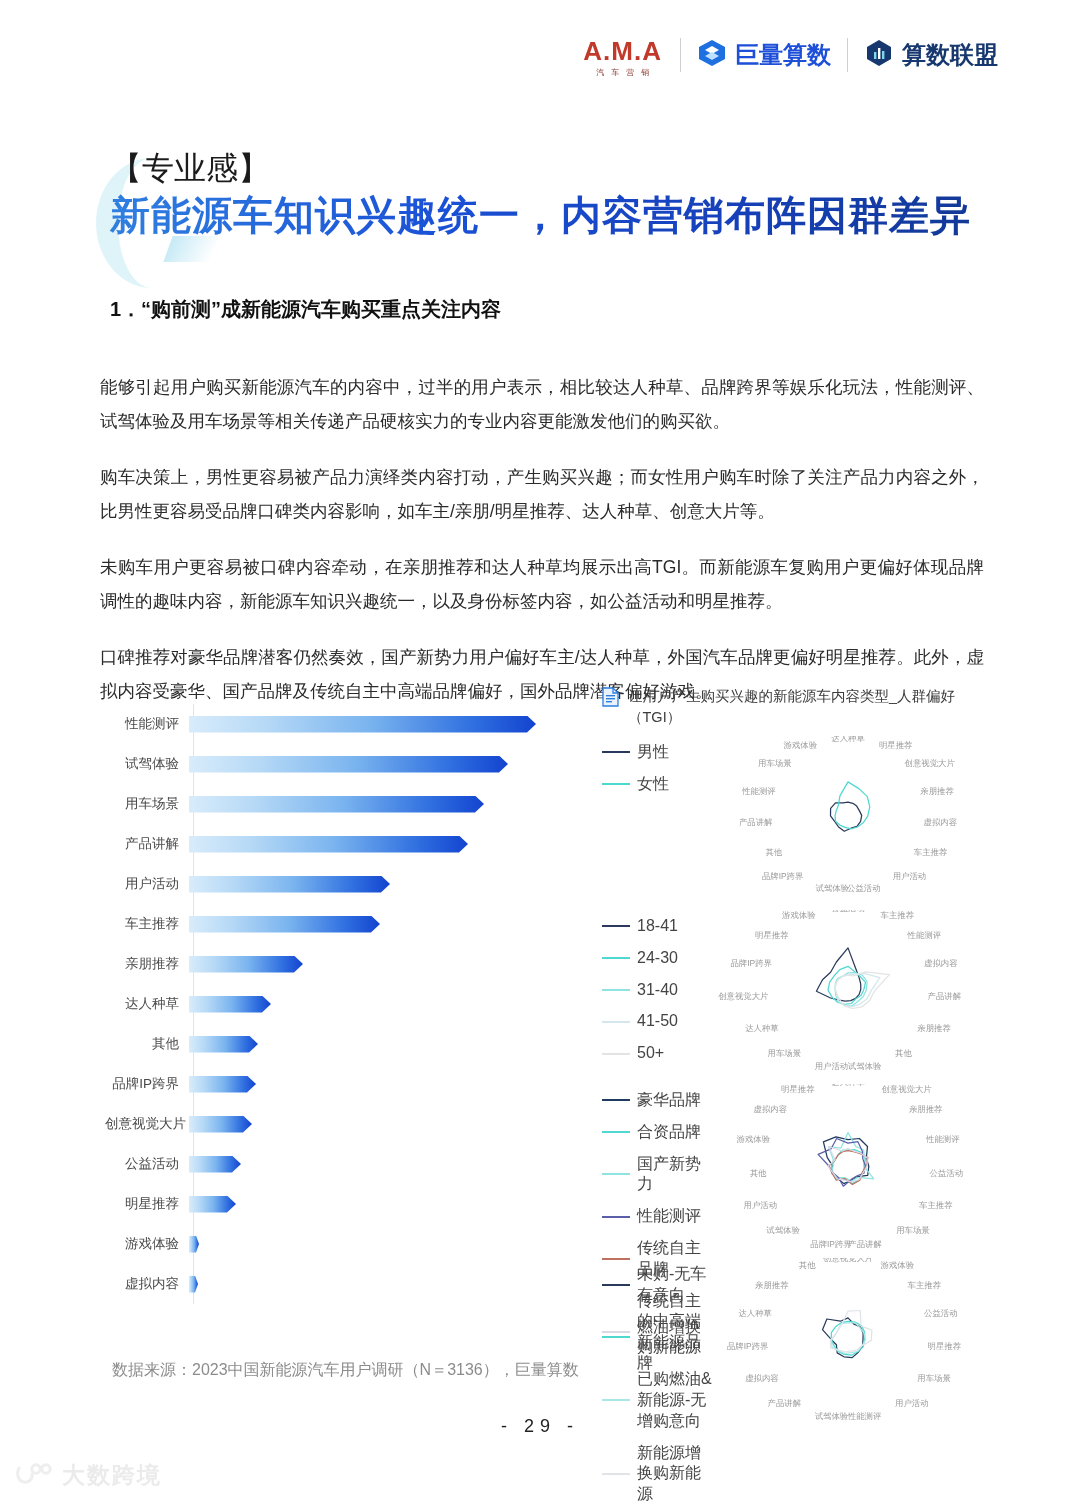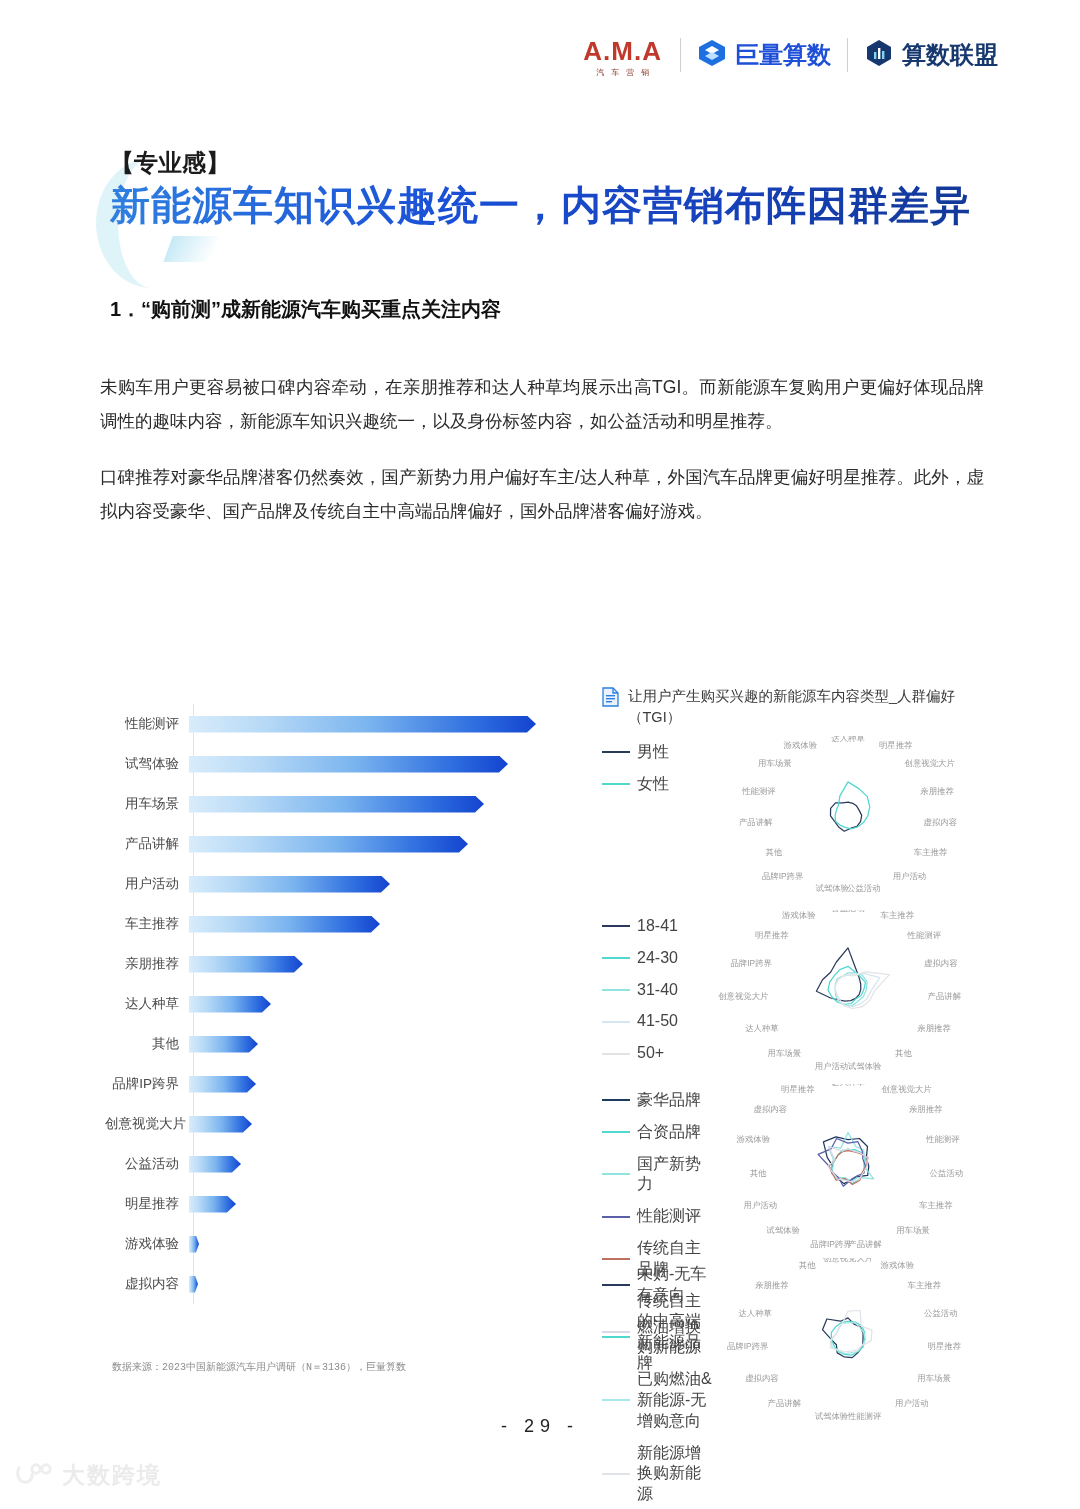--- a/index.html
+++ b/index.html
@@ -31,21 +31,21 @@
     border-left:22px solid rgba(170,225,240,.38);
     border-radius:60px 0 0 60px / 70px 0 0 70px;
     pointer-events:none;
   }
   .title-deco2 {
     position:absolute; left:58px; top:88px; width:46px; height:26px;
     background:linear-gradient(100deg,rgba(150,215,238,.55),rgba(150,215,238,0));
     transform:skewX(-20deg);
     pointer-events:none;
   }
-  .title-kicker { font-size:24px; font-weight:bold; color:#1b1b1b; line-height:1.25; position:relative; }
+  .title-kicker { font-size:32px; font-weight:normal; color:#1b1b1b; line-height:1.25; position:relative; }
   .title-main {
     font-size:40px; font-weight:bold; line-height:1.25; margin-top:2px; position:relative;
     background:linear-gradient(90deg,#2f7fe0 0%,#1a50d6 38%,#1640b8 72%,#123895 100%);
     -webkit-background-clip:text; background-clip:text; color:transparent;
     letter-spacing:1px;
   }
 
   
   .sec-head { position:absolute; left:110px; top:296px; font-size:20px; font-weight:bold; color:#111; }
 
@@ -78,21 +78,21 @@
 
   
   .radar-block { position:relative; margin-top:14px; height:160px; }
   .radar-legend { position:absolute; left:0; top:0; width:112px; }
   .lg-row { display:flex; align-items:center; gap:7px; margin-bottom:11px; }
   .lg-line { width:28px; height:2px; flex:0 0 auto; }
   .lg-txt { font-size:16px; color:#444; line-height:1.3; }
   .radar-canvas { position:absolute; left:100px; top:-4px; }
 
   
-  .source { position:absolute; left:112px; top:1360px; font-size:10px; color:#8c8c8c;font-family:Liberation Mono, monospace; }
+  .source { position:absolute; left:112px; top:1360px; font-size:16px; color:#8c8c8c; }
   .pagenum { position:absolute; left:0; right:0; top:1416px; text-align:center; font-size:18px; color:#222; letter-spacing:6px; }
 
   
   .watermark { position:absolute; left:14px; top:1460px; display:flex; align-items:center; gap:8px; opacity:.9; }
   .wm-text { font-size:23px; font-weight:bold; color:#e9e9e9; letter-spacing:2px; }
 </style>
 </head>
 <body>
 
 <div class="header">
@@ -128,20 +128,22 @@
 <div class="title-wrap">
   <div class="title-deco"></div>
   <div class="title-deco2"></div>
   <div class="title-kicker">【专业感】</div>
   <div class="title-main">新能源车知识兴趣统一，内容营销布阵因群差异</div>
 </div>
 
 <div class="sec-head">1．“购前测”成新能源汽车购买重点关注内容</div>
 
 <div class="paras">
+  <p class="para">能够引起用户购买新能源汽车的内容中，过半的用户表示，相比较达人种草、品牌跨界等娱乐化玩法，性能测评、试驾体验及用车场景等相关传递产品硬核实力的专业内容更能激发他们的购买欲。</p>
+  <p class="para">购车决策上，男性更容易被产品力演绎类内容打动，产生购买兴趣；而女性用户购车时除了关注产品力内容之外，比男性更容易受品牌口碑类内容影响，如车主/亲朋/明星推荐、达人种草、创意大片等。</p>
   <p class="para">未购车用户更容易被口碑内容牵动，在亲朋推荐和达人种草均展示出高TGI。而新能源车复购用户更偏好体现品牌调性的趣味内容，新能源车知识兴趣统一，以及身份标签内容，如公益活动和明星推荐。</p>
   <p class="para">口碑推荐对豪华品牌潜客仍然奏效，国产新势力用户偏好车主/达人种草，外国汽车品牌更偏好明星推荐。此外，虚拟内容受豪华、国产品牌及传统自主中高端品牌偏好，国外品牌潜客偏好游戏。</p>
 </div>
 
 <div class="panel-left">
 
   <div class="barchart" id="barchart">
     <div class="bar-axis"></div>
   <div class="bar-row">
         <div class="bar-label">性能测评</div>

